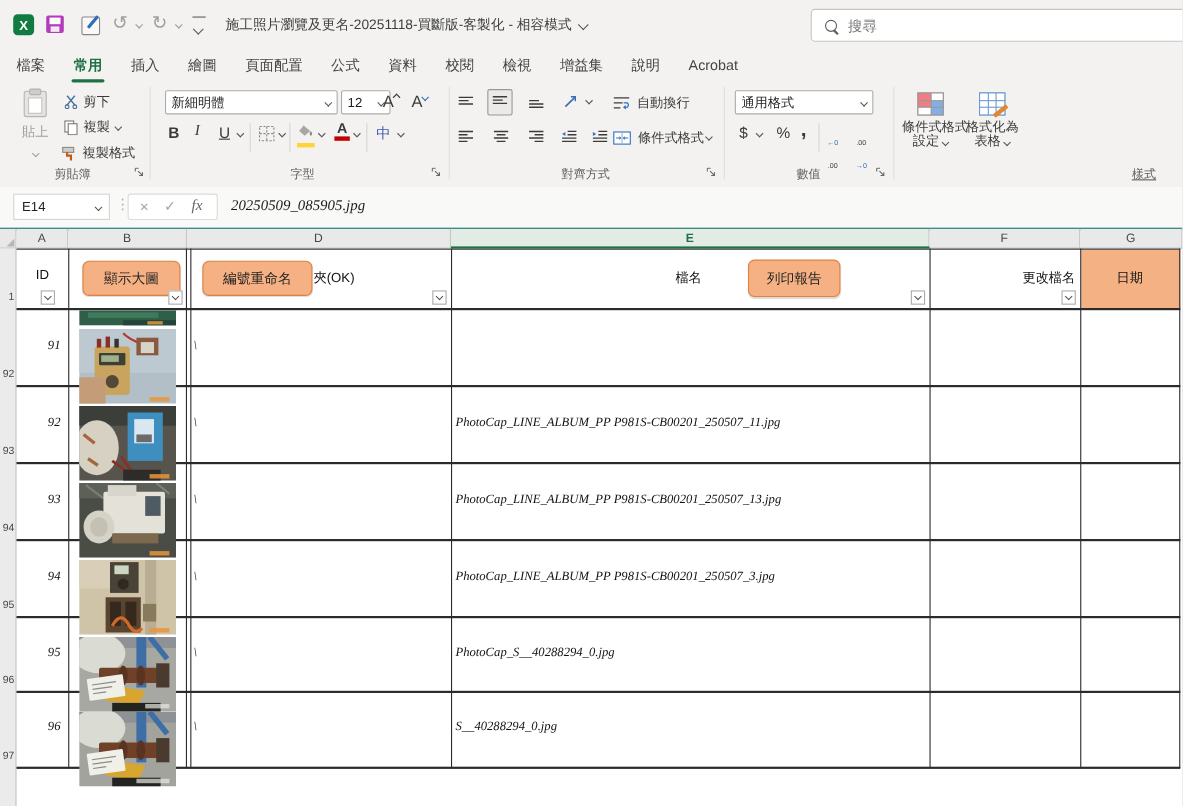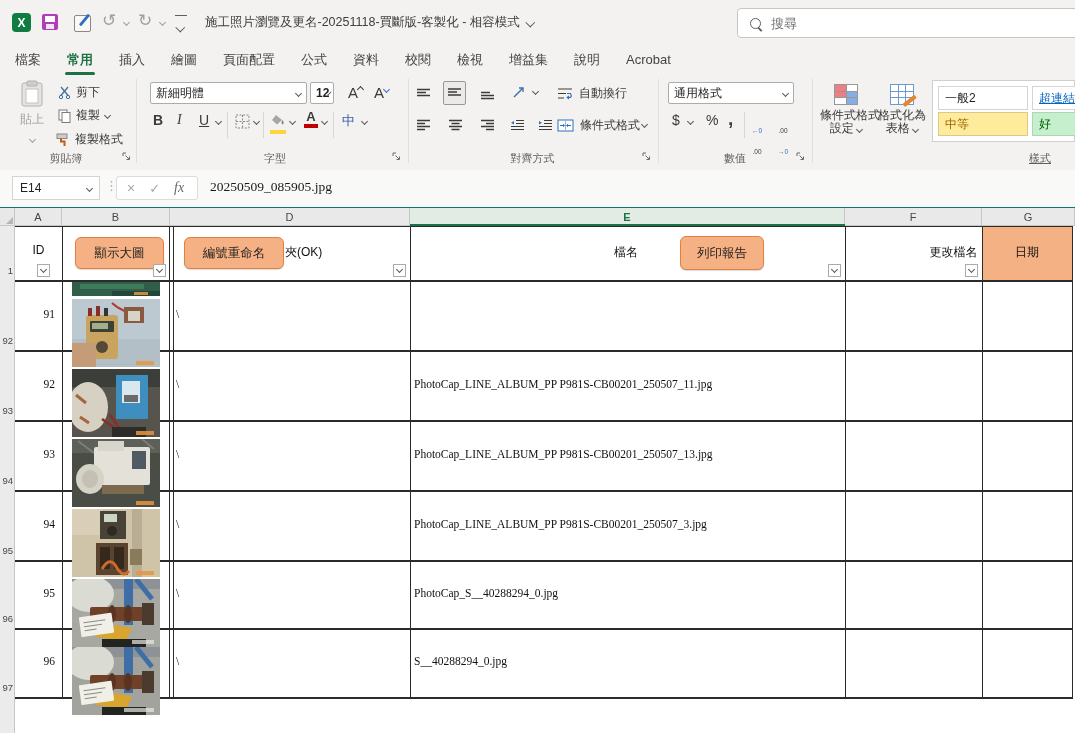--- a/index.html
+++ b/index.html
@@ -45,21 +45,21 @@
   .cf i{display:block;}
   .ft{width:22px;height:19px;border:1px solid #6c9ccf;display:grid;grid-template-columns:1fr 1fr 1fr;grid-template-rows:1fr 1fr 1fr;gap:1px;background:#6c9ccf;position:relative;}
   .ft i{display:block;background:#fff;}
   .ft::after{content:"";position:absolute;width:15px;height:3.5px;background:#e3862f;right:-4px;bottom:2px;transform:rotate(-38deg);border-radius:1px;}
   .chip{font-size:12px;display:flex;align-items:center;padding-left:6px;box-sizing:border-box;border:1px solid #d6d4d2;background:#fff;color:#222;}
   .twoLn{font-size:12px;color:#3b3b3b;text-align:center;line-height:13px;white-space:nowrap;}
   
   .fbar{left:0;top:170px;width:1075px;height:37px;background:#f9f9f8;border-bottom:3px solid #0f766e;}
   .nbox{background:#fff;border:1px solid #d6d4d2;display:flex;align-items:center;justify-content:space-between;padding:0 7px;font-size:12px;color:#222;box-sizing:border-box;}
   .fgrp{background:#fff;border:1px solid #dedcda;border-radius:3px;display:flex;align-items:center;gap:14px;padding:0 10px;box-sizing:border-box;}
-  .serif{font-family:"Liberation Serif","DejaVu Serif",serif;}
+  .serif{font-family:"Liberation Serif","DejaVu Serif",serif;font-style:italic;}
   
   .colhdr{top:208px;height:18px;background:#e9e9e9;border-right:1px solid #c6c6c6;border-bottom:1px solid #c6c6c6;box-sizing:border-box;display:flex;align-items:center;justify-content:center;font-size:11px;color:#474747;}
   .gutter-num{font-size:9.5px;color:#474747;width:13px;text-align:right;}
   .bline{background:#2b2b2b;}
   .flt{width:13px;height:13px;background:#fff;border:1px solid #ababab;display:flex;align-items:center;justify-content:center;box-sizing:border-box;}
   .obtn{background:#f5b183;border:1.5px solid #e0813f;border-radius:6px;display:flex;align-items:center;justify-content:center;font-size:12.5px;color:#1f1f1f;box-shadow:0 1px 1px rgba(0,0,0,.15);cursor:pointer;}
   .hlab{font-size:12px;color:#111;}
   .cellv{font-size:11.5px;color:#111;white-space:nowrap;}
   .corner{left:0;top:208px;width:15px;height:18px;background:#e8e8e8;border-right:1px solid #c6c6c6;border-bottom:1px solid #c6c6c6;box-sizing:border-box;position:absolute;}
   .corner::after{content:"";position:absolute;right:1px;bottom:1px;border-style:solid;border-width:0 0 7px 7px;border-color:transparent transparent #b8b6b4 transparent;}
@@ -150,21 +150,21 @@
   <div class="a glabel" style="left:18px;width:96px;">剪貼簿</div>
   <svg class="a" style="left:122px;top:152px;" width="9" height="9">
       <path d="M1 1 h3 M1 1 v3 M3.5 3.5 l3.5 3.5 M7.5 4.5 v3 h-3" stroke="#6a6867" fill="none" stroke-width="1"></path>
     </svg>
   <div class="a gdiv" style="left:136px;"></div>
 
   <div class="a combo" style="left:150px;top:82px;width:157px;height:22px;">
     <span>新細明體</span>
       <span class="cv t"></span>
   </div>
-  <div class="a combo" style="left:310px;top:82px;width:24px;height:22px;font-weight:bold;">
+  <div class="a combo" style="left:310px;top:82px;width:45px;height:22px;">
     <span>12</span>
       <span class="cv t"></span>
   </div>
   <div class="a" style="left:348px;top:84px;font-size:15px;"><span>A</span><span class="cvu" style="margin-bottom:6px;"></span></div>
   <div class="a" style="left:374px;top:84px;font-size:15px;"><span>A</span><span class="cv t blue" style="margin-bottom:6px;"></span></div>
   <div class="a" style="left:153px;top:112px;font-size:14px;font-weight:bold;">B</div>
   <div class="a serif" style="left:177px;top:112px;font-size:14px;font-style:italic;">I</div>
   <div class="a" style="left:199px;top:112px;font-size:14px;text-decoration:underline;">U</div>
   <span class="a cv t" style="left:216px;top:119px;"></span>
   <div class="a sepv" style="left:227px;"></div>
@@ -317,26 +317,20 @@
         <i></i>
         <i></i>
         <i></i>
         <i></i>
         <i></i>
     </div>
     <div class="twoLn" style="margin-top:4px;">
       <div>格式化為</div>
       <div><span>表格</span> <span class="cv t"></span></div>
     </div>
-  </div>
-  <div class="a" style="left:932px;top:80px;width:143px;height:62px;background:#fff;border:1px solid #d1cfcd;box-sizing:border-box;">
-    <div class="chip a" style="left:5px;top:5px;width:90px;height:24px;">一般2</div>
-    <div class="chip a" style="left:99px;top:5px;width:90px;height:24px;color:#0563c1;text-decoration:underline;">超連結</div>
-    <div class="chip a" style="left:5px;top:31px;width:90px;height:24px;background:#ffeb9c;color:#9c6500;border-color:#dcc98a;">中等</div>
-    <div class="chip a" style="left:99px;top:31px;width:90px;height:24px;background:#c6efce;color:#006100;border-color:#a8d9b4;">好</div>
   </div>
   <div class="a glabel" style="left:1005px;width:70px;text-decoration:underline;">樣式</div>
 
   <div class="a fbar">
     <div class="nbox a" style="left:12px;top:6px;width:88px;height:24px;">
       <span>E14</span>
       <span class="cv t"></span>
     </div>
     <div class="a" style="left:105px;top:8px;color:#b0aeab;font-size:13px;">⋮</div>
     <div class="fgrp a" style="left:116px;top:6px;width:82px;height:24px;">

